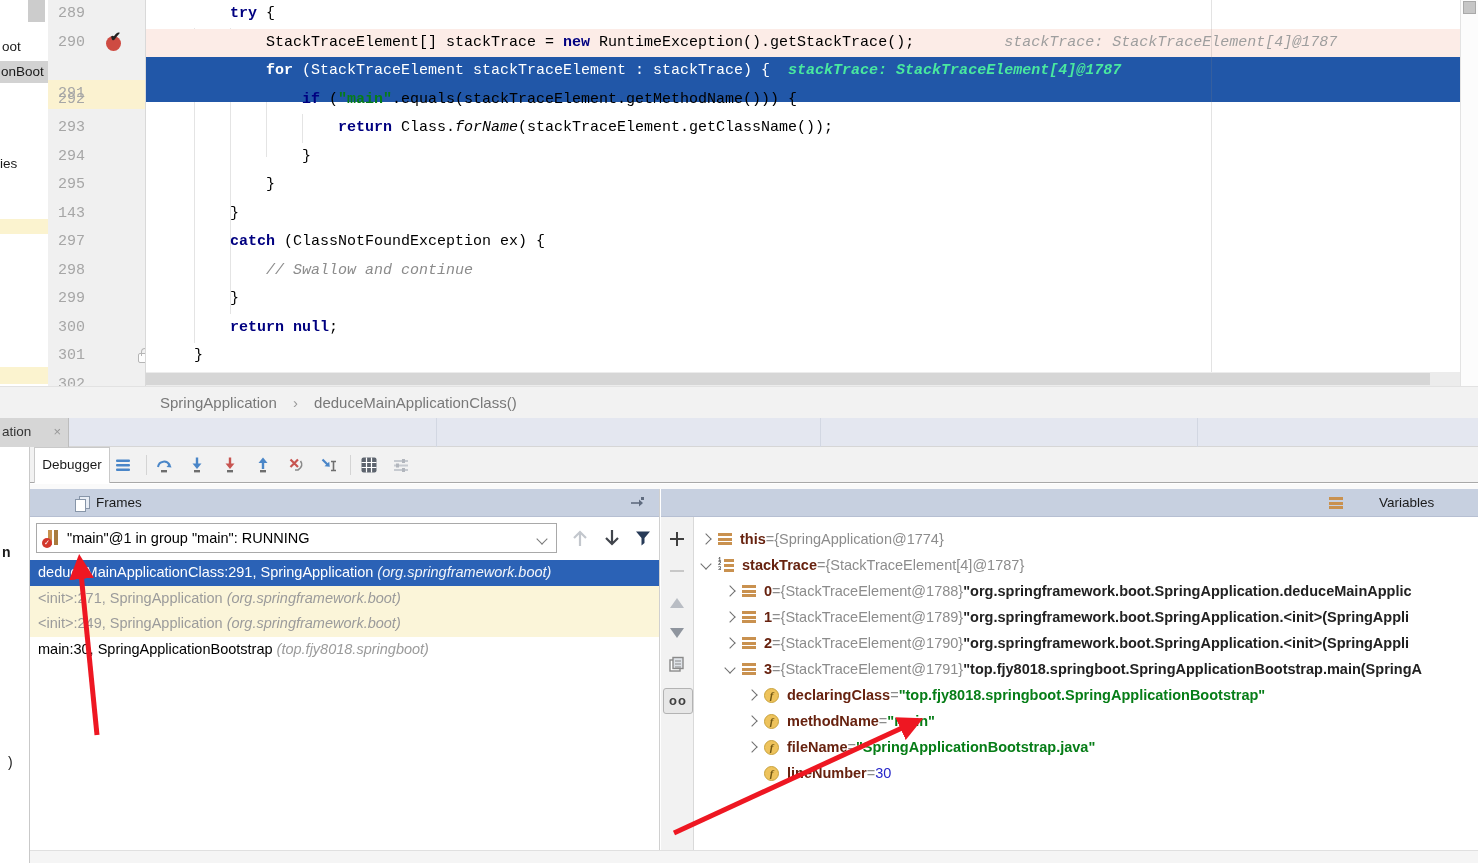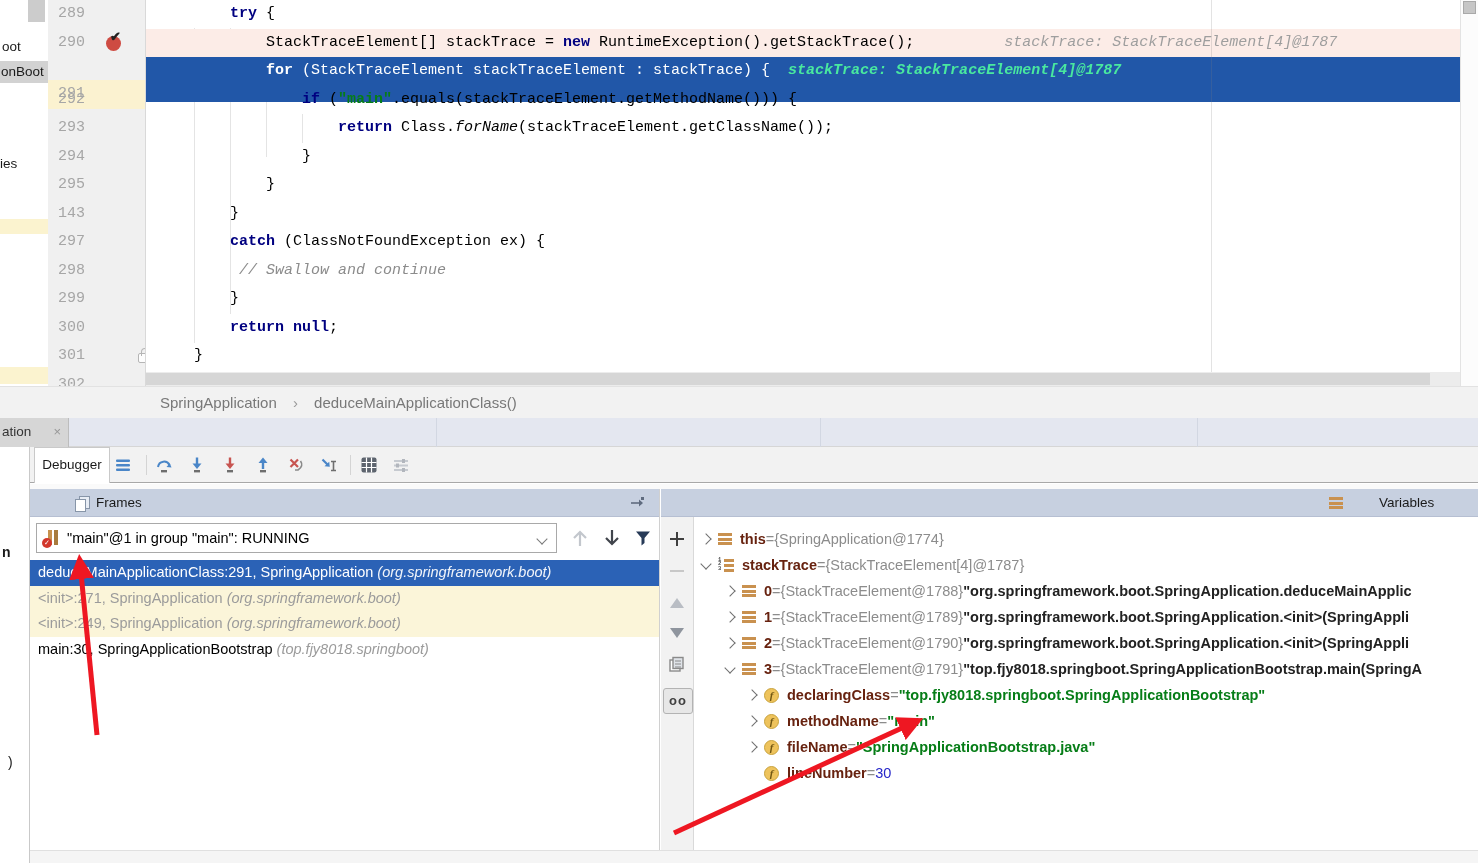--- a/index.html
+++ b/index.html
@@ -227,21 +227,21 @@
       <div class="code-row" style="top: 171px;">
         <div class="code-text" style="padding-left: 120px;"><span class="tk-pl">}</span></div>
       </div>
       <div class="code-row" style="top: 199.5px;">
         <div class="code-text" style="padding-left: 84px;"><span class="tk-pl">}</span></div>
       </div>
       <div class="code-row" style="top: 228px;">
         <div class="code-text" style="padding-left: 84px;"><span class="tk-kw">catch</span><span class="tk-pl"> (ClassNotFoundException ex) {</span></div>
       </div>
       <div class="code-row" style="top: 256.5px;">
-        <div class="code-text" style="padding-left: 93px;"><span class="tk-cm">// Swallow and continue</span></div>
+        <div class="code-text" style="padding-left: 120px;"><span class="tk-cm">// Swallow and continue</span></div>
       </div>
       <div class="code-row" style="top: 285px;">
         <div class="code-text" style="padding-left: 84px;"><span class="tk-pl">}</span></div>
       </div>
       <div class="code-row" style="top: 313.5px;">
         <div class="code-text" style="padding-left: 84px;"><span class="tk-kw">return null</span><span class="tk-pl">;</span></div>
       </div>
       <div class="code-row" style="top: 342px;">
         <div class="code-text" style="padding-left: 48px;"><span class="tk-pl">}</span></div>
       </div>

